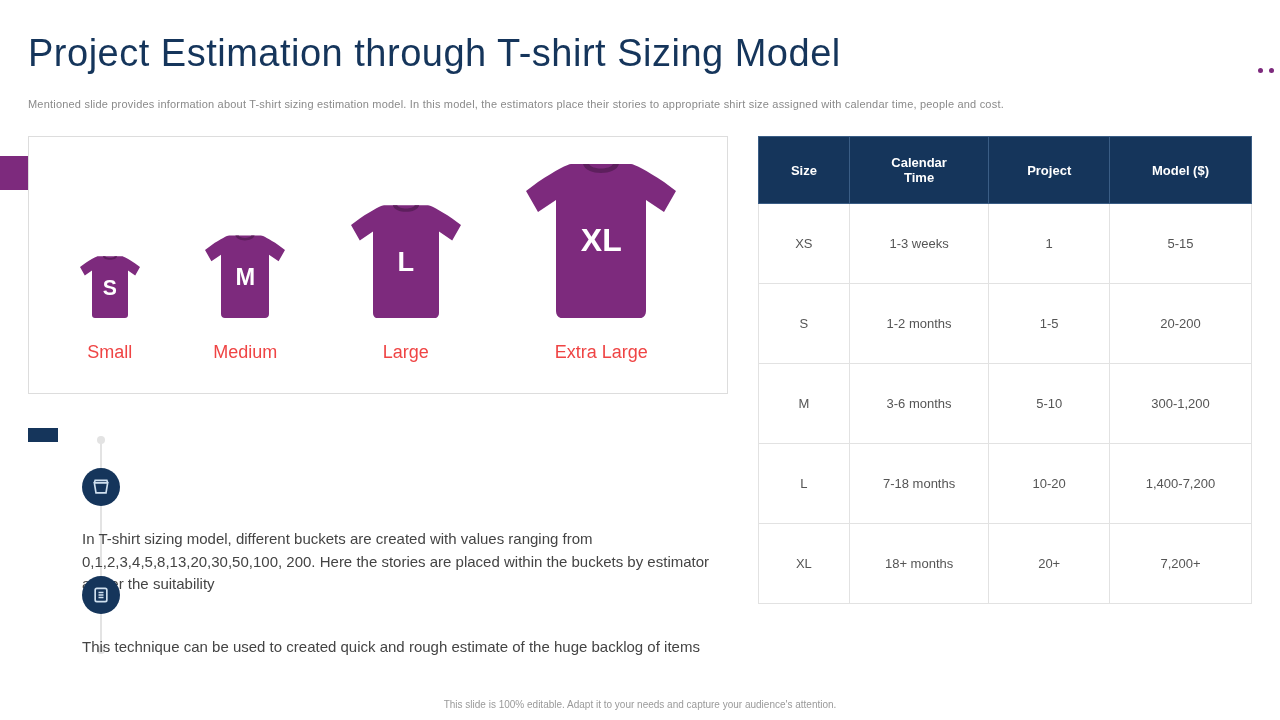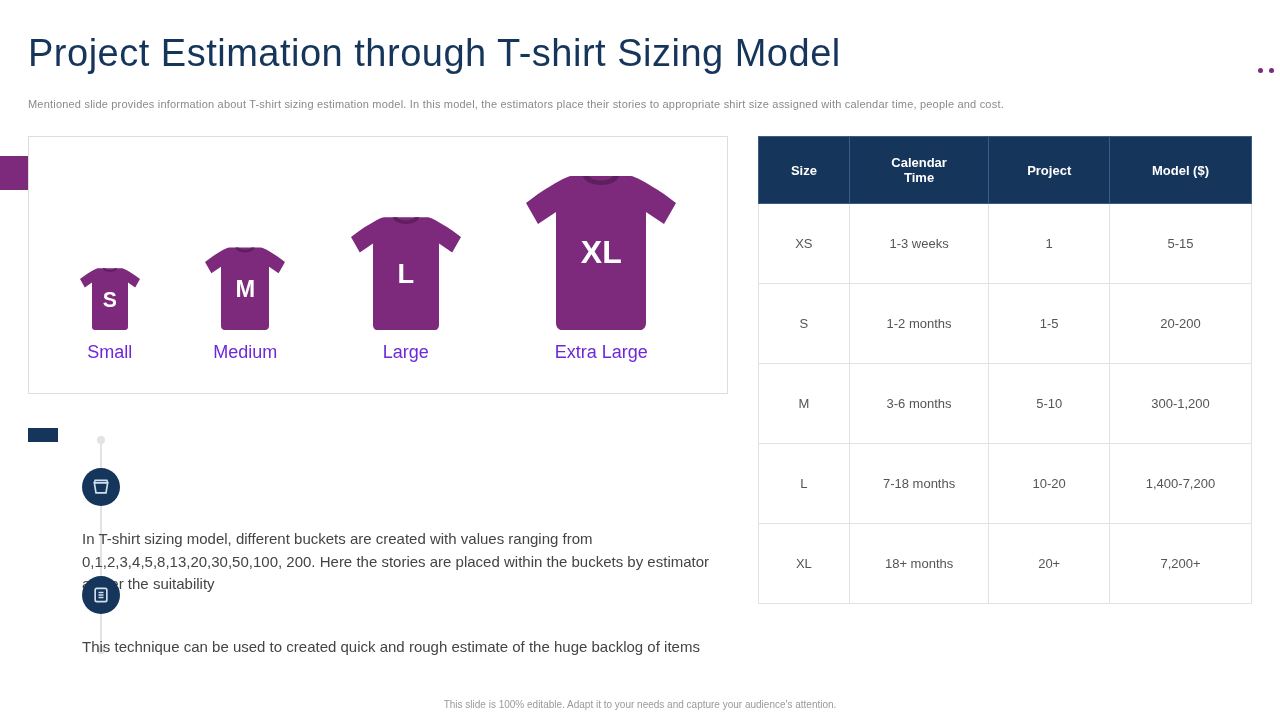--- a/index.html
+++ b/index.html
@@ -22,21 +22,21 @@
   .accent-bar { position: absolute; left: 0; top: 156px; width: 28px; height: 34px; background: #7d2a7d; }
   .accent-block { position: absolute; left: 28px; top: 428px; width: 30px; height: 14px; background: #15355b; }
 
   .tshirt-card {
     position: absolute; left: 28px; top: 136px;
     width: 700px; height: 258px; border: 1px solid #ddd; background: #fff;
     display: flex; align-items: flex-end; justify-content: space-around;
     padding: 20px 18px 30px 18px;
   }
   .shirt-col { text-align: center; display: flex; flex-direction: column; align-items: center; justify-content: flex-end; }
-  .shirt-label { margin-top: 12px; font-size: 18px; color: #6d28d9; }
+  .shirt-label { margin-top: 24px; font-size: 18px; color: #ef4444; }
   .shirt { position: relative; display: inline-block; }
   .shirt svg { display: block; }
   .shirt-letter {
     position: absolute; top: 50%; left: 50%; transform: translate(-50%, -45%);
     color: #fff; font-weight: 600;
   }
 
   .timeline {
     position: absolute; left: 100px; top: 440px; width: 2px; height: 210px;
     background: #e3e3e3;

